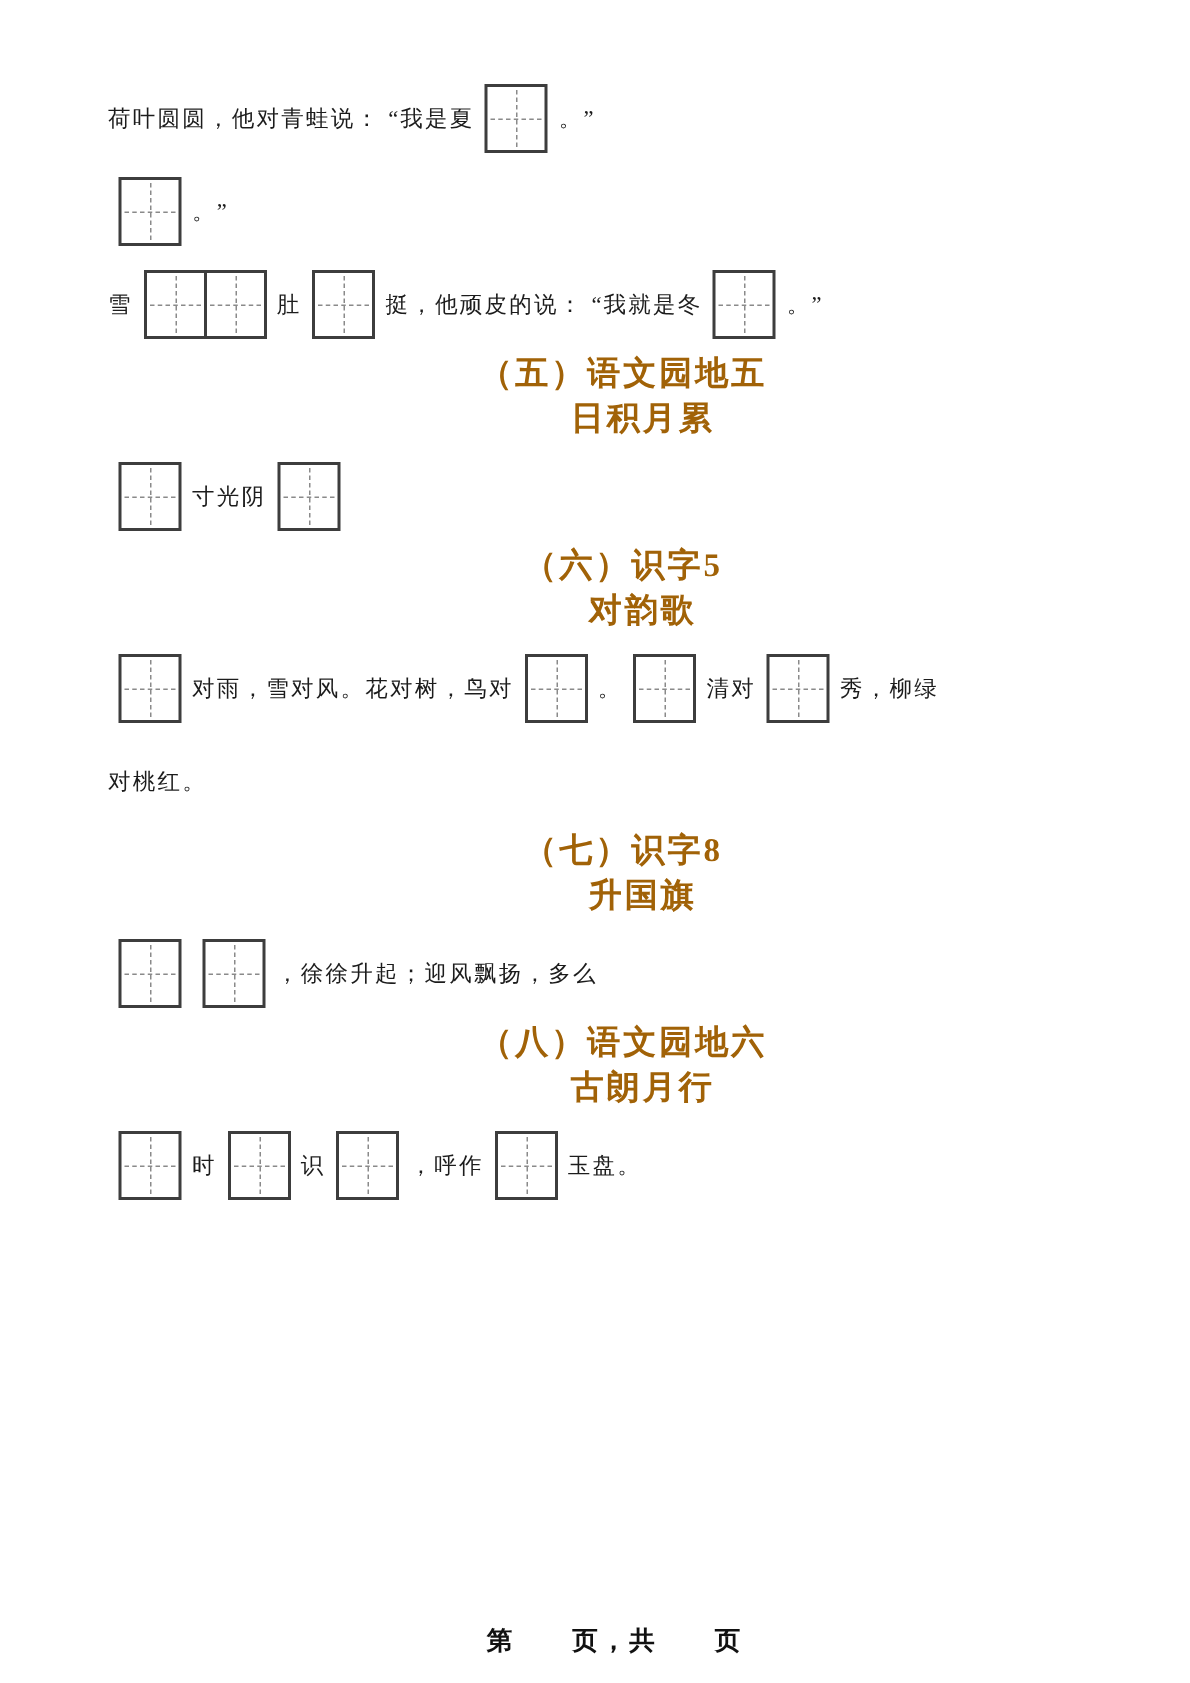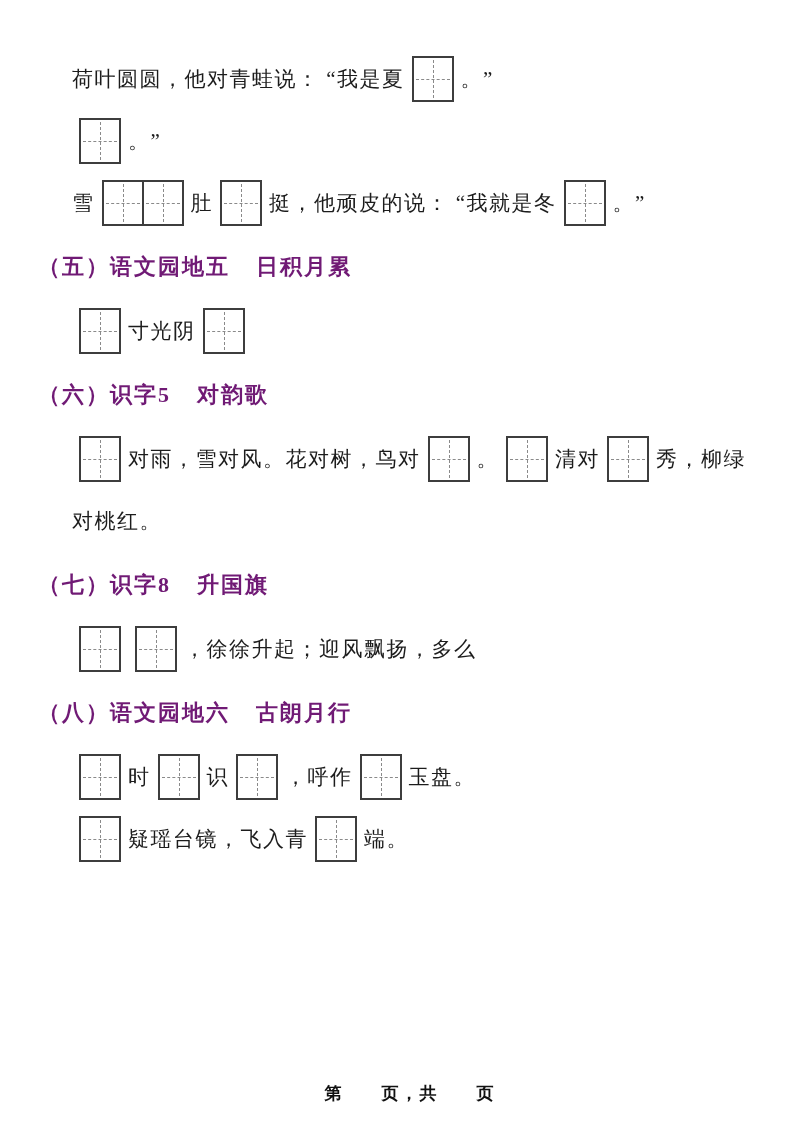--- a/index.html
+++ b/index.html
@@ -13,33 +13,34 @@
     width: 793px; height: 1122px;
     background: #ffffff;
     position: relative;
   }
   .content { padding-top: 48px; }
 
   .heading {
     display: flex; align-items: center;
     height: 66px;
     padding-left: 38px;
-    color: #701a75;
+    color: #a16207;
     font-weight: bold;
     font-size: 22px;
     letter-spacing: 2px;
     white-space: pre;
+    flex-direction: column;
   }
   .heading-sub { margin-left: 26px; }
 
   .line {
     display: flex; align-items: center; flex-wrap: nowrap;
     height: 62px;
     padding-left: 72px;
-    font-size: 21px;
+    font-size: 15px;
     color: #1c1c1c;
     letter-spacing: 1.5px;
     white-space: pre;
   }
 
   .tianbox { display: inline-flex; flex: none; margin: 0 7px; }
   .tiancell {
     width: 42px; height: 46px;
     border: 2px solid #3d3d3d;
     background: #ffffff;
@@ -88,19 +89,18 @@
         <div class="line"><span class="tianbox"><span class="tiancell"></span></span><span class="seg">对雨，雪对风。花对树，鸟对</span><span class="tianbox"><span class="tiancell"></span></span><span class="seg">。</span><span class="tianbox"><span class="tiancell"></span></span><span class="seg">清对</span><span class="tianbox"><span class="tiancell"></span></span><span class="seg">秀，柳绿</span></div>
         <div class="line"><span class="seg">对桃红。</span></div>
       </section>
       <section class="section">
         <div class="heading"><span class="heading-main">（七）识字8</span><span class="heading-sub">升国旗</span></div>
         <div class="line"><span class="tianbox"><span class="tiancell"></span></span><span class="tianbox"><span class="tiancell"></span></span><span class="seg">，徐徐升起；迎风飘扬，多么</span></div>
       </section>
       <section class="section">
         <div class="heading"><span class="heading-main">（八）语文园地六</span><span class="heading-sub">古朗月行</span></div>
         <div class="line"><span class="tianbox"><span class="tiancell"></span></span><span class="seg">时</span><span class="tianbox"><span class="tiancell"></span></span><span class="seg">识</span><span class="tianbox"><span class="tiancell"></span></span><span class="seg">，呼作</span><span class="tianbox"><span class="tiancell"></span></span><span class="seg">玉盘。</span></div>
-        <div class="line"><span class="tianbox"><span class="tiancell"></span></span><span class="seg">疑瑶台镜，飞入青</span><span class="tianbox"><span class="tiancell"></span></span><span class="seg">端。</span></div>
       </section>
     </div>
   <div class="footer">
     <span>第　　页，共　　页</span>
   </div>
 </div>
 
 </body></html>

